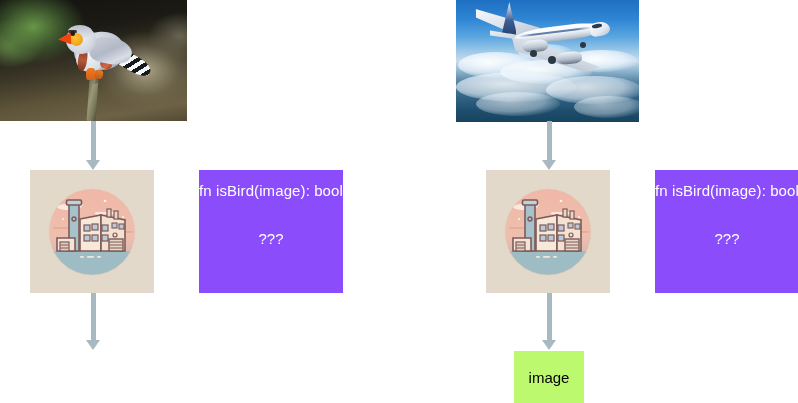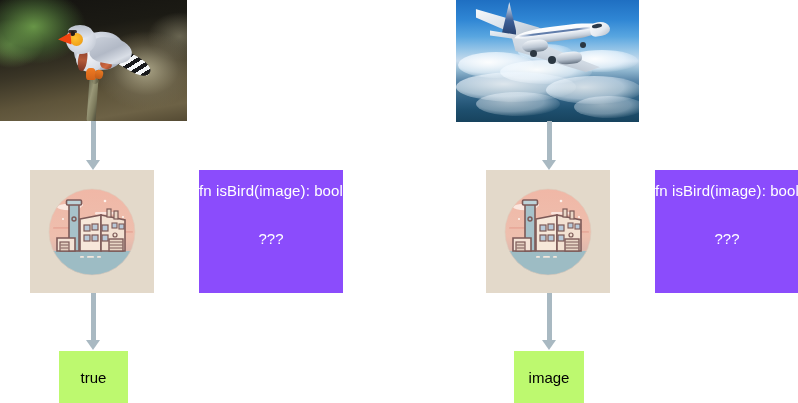--- a/index.html
+++ b/index.html
@@ -386,23 +386,20 @@
       <div class="node-signature">fn isBird(image): bool</div>
       <div class="node-unknown">???</div>
     </div>
   </div>
 
   <div class="arrow" style="left:83px; top:293px; height:58px;">
     <div class="shaft" style="height:47px;"></div>
     <div class="head" style="top:47px;"></div>
   </div>
 
-  <div class="result" style="left:59px; top:351px; width:69px; height:52px;">
-    <span>true</span>
-  </div>
 
   <div class="photo photo-plane" title="Photograph of a passenger jet airplane flying above clouds in a blue sky">
     <div class="cloud c8"></div>
     <div class="cloud c1"></div>
     <div class="cloud c3"></div>
     <div class="cloud c2"></div>
     <div class="cloud c4"></div>
     <div class="cloud c5"></div>
     <div class="cloud c6"></div>
     <div class="cloud c7"></div>

